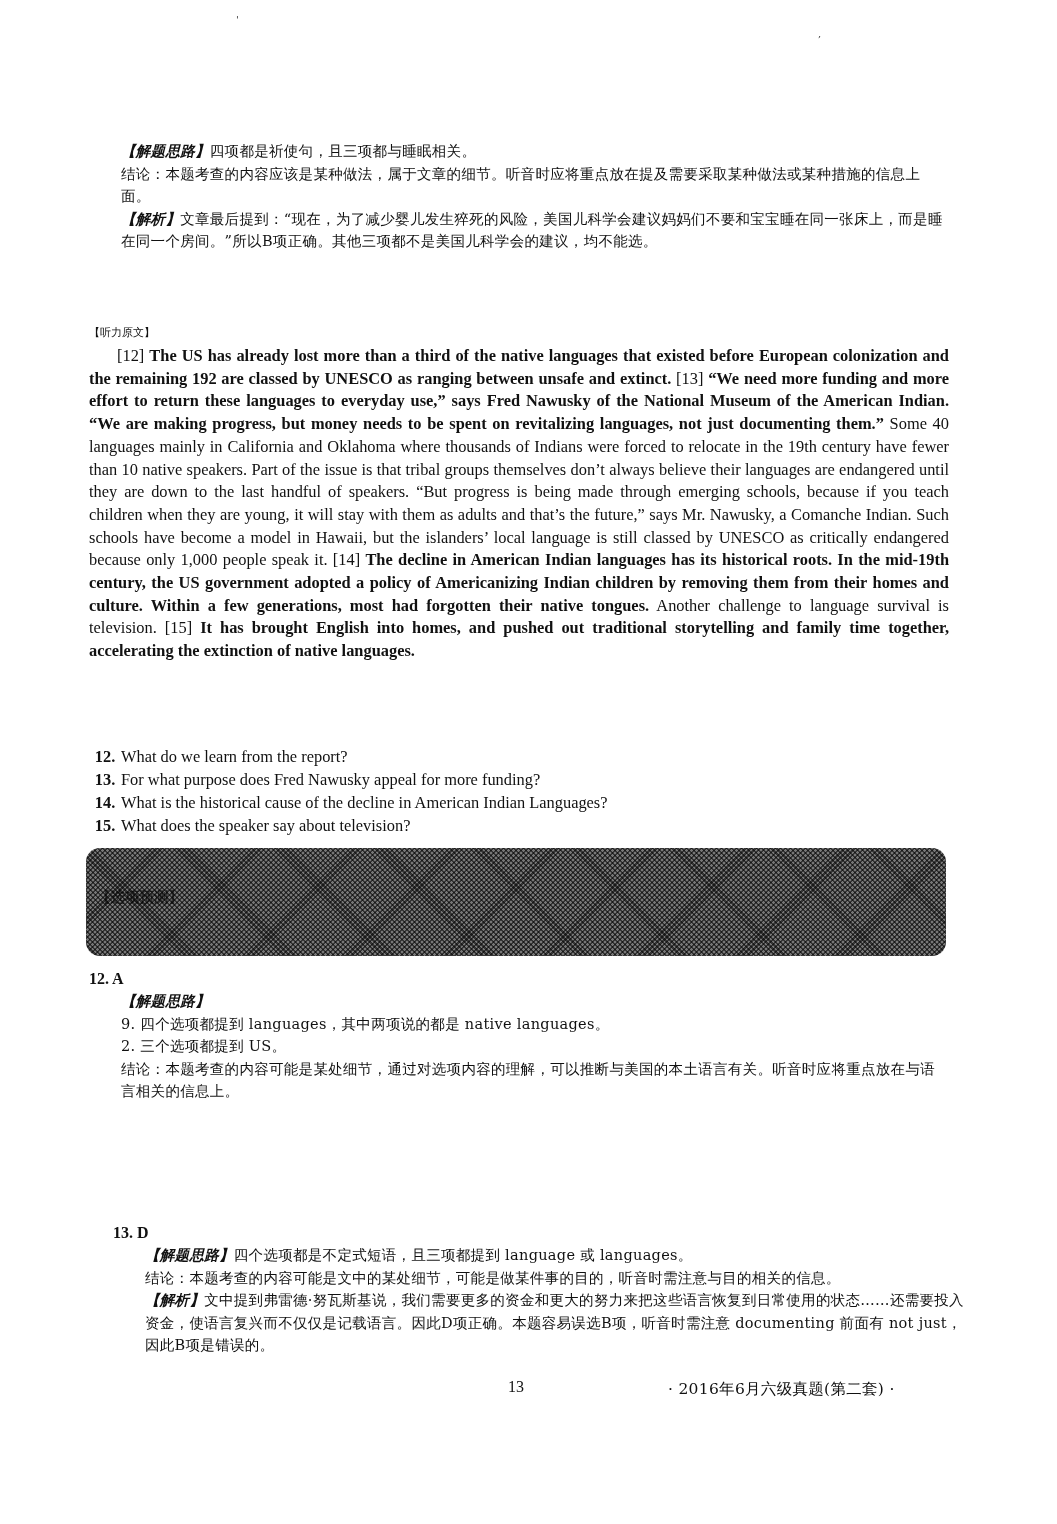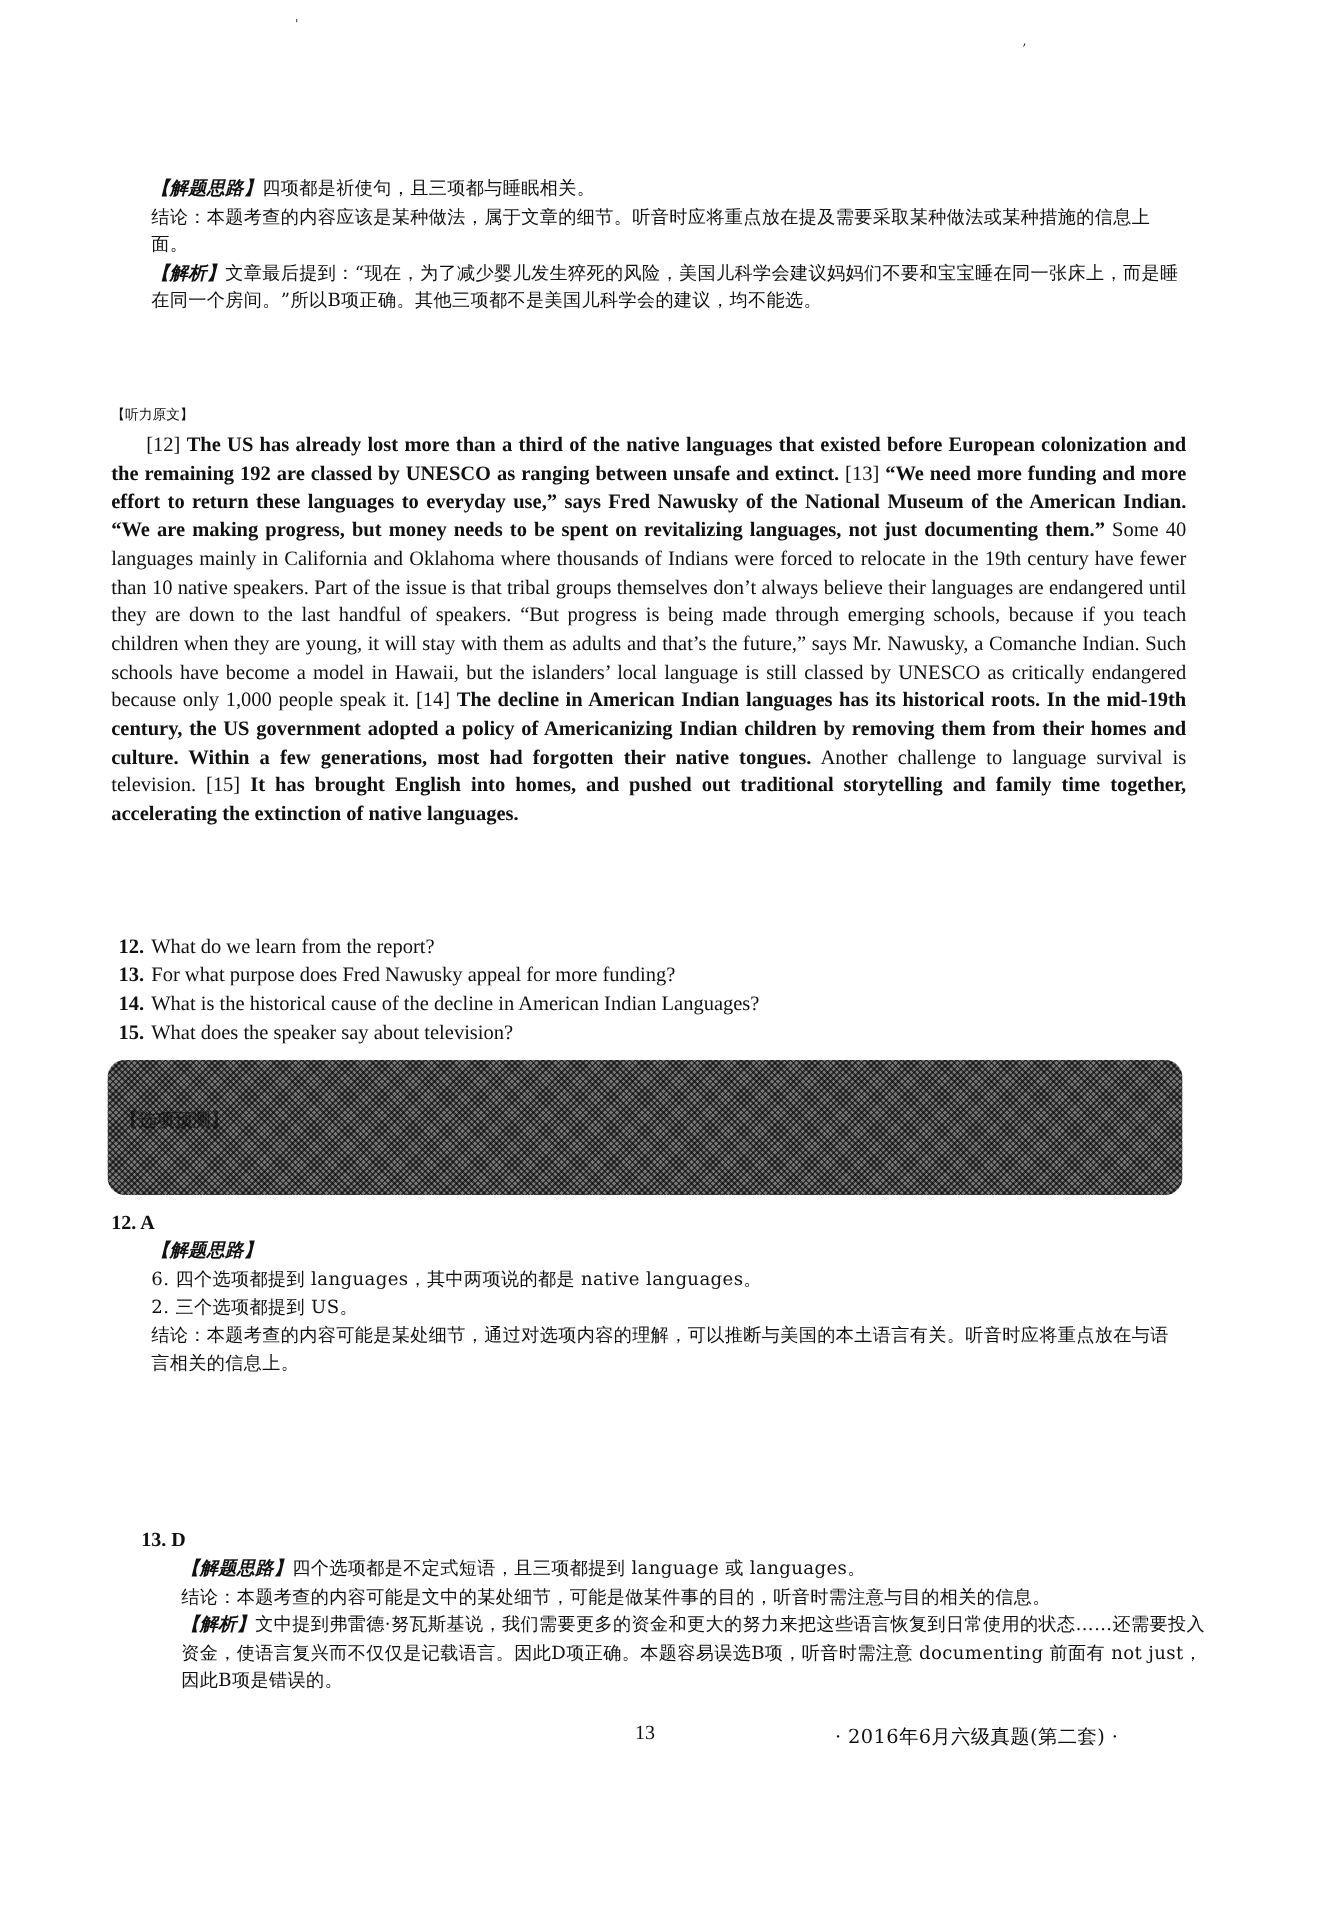--- a/index.html
+++ b/index.html
@@ -62,21 +62,21 @@
   <div class="halftone">
     <div class="ht-text">
       <div>【选项预测】</div>
     </div>
   </div>
 
   <div class="block" style="top:968px;">
     <div class="qhead">12. A</div>
     <div class="indent cn">
       <div class="lbl">【解题思路】</div>
-      <div>6. 四个选项都提到 languages，其中两项说的都是 native languages。</div>
+      <div>9. 四个选项都提到 languages，其中两项说的都是 native languages。</div>
       <div>2. 三个选项都提到 US。</div>
       <div>结论：本题考查的内容可能是某处细节，通过对选项内容的理解，可以推断与美国的本土语言有关。听音时应将重点放在与语言相关的信息上。</div>
     </div>
   </div>
 
   <div class="block" style="top:1222px;margin-left:24px;">
     <div class="qhead">13. D</div>
     <div class="indent cn">
       <div><span class="lbl">【解题思路】</span><span>四个选项都是不定式短语，且三项都提到 language 或 languages。</span></div>
       <div>结论：本题考查的内容可能是文中的某处细节，可能是做某件事的目的，听音时需注意与目的相关的信息。</div>

